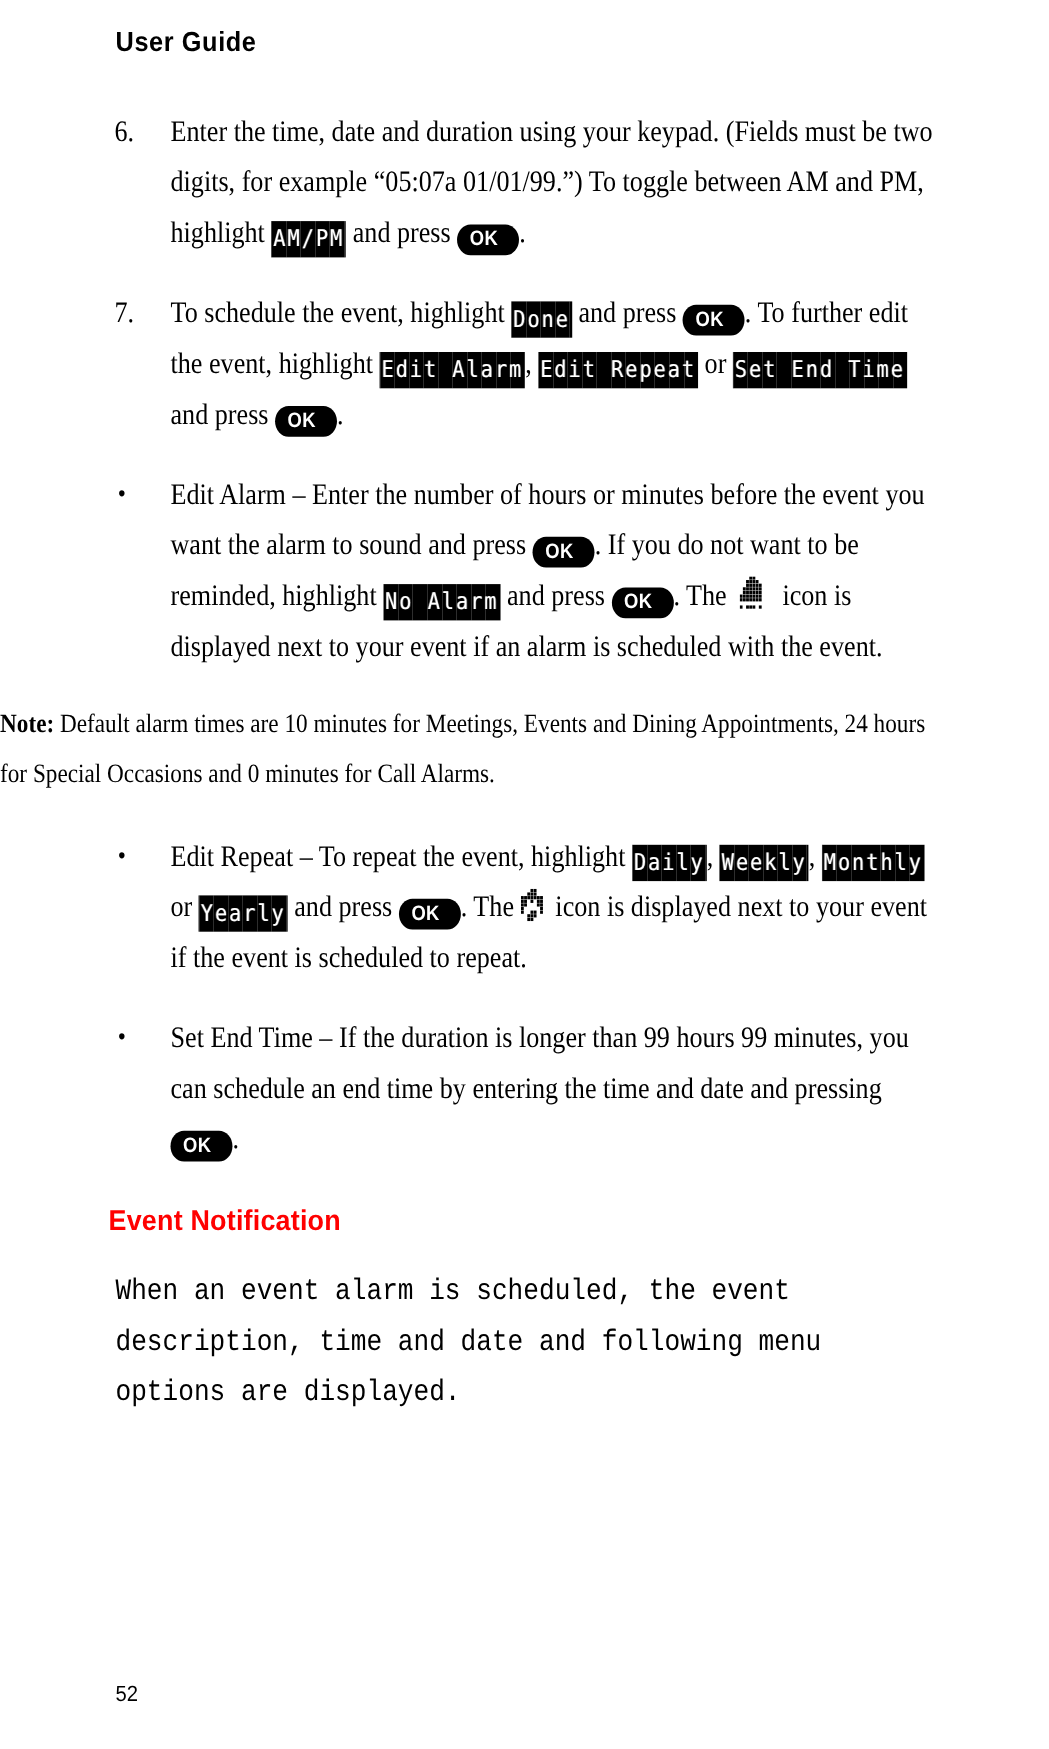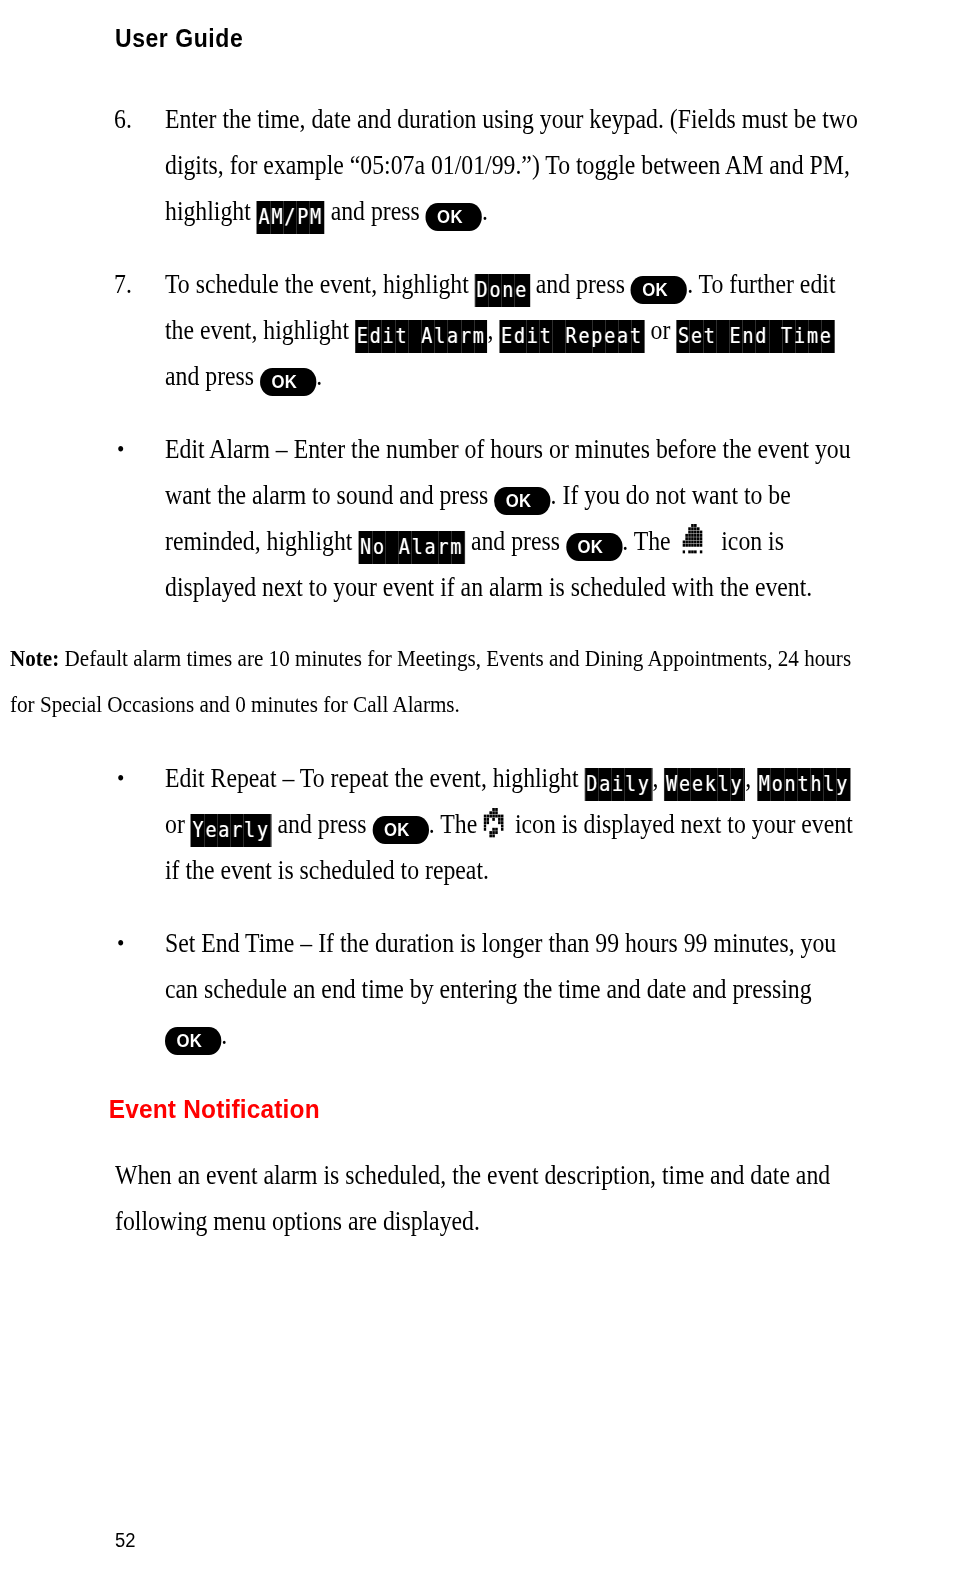--- a/index.html
+++ b/index.html
@@ -15,21 +15,20 @@
     font-family: "Liberation Serif", serif;
     color: #000000;
     overflow: hidden;
   }
 
   .page {
     position: relative;
     width: 904px;
     height: 1590px;
     box-sizing: border-box;
-    margin-left: 10px;
   }
 
   
   .running-head {
     position: absolute;
     left: 105px;
     top: 24px;
     font-family: "Liberation Sans", sans-serif;
     font-weight: 700;
     font-size: 25px;
@@ -94,20 +93,21 @@
     width: 113.6%;
   }
   .note b { font-weight: 700; }
 
   
   .para {
     position: relative;
     padding-left: 105px;
     padding-right: 118px;
     margin-bottom: 10px;
+    font-family: Liberation Mono, monospace;
   }
 
   
   .section-head {
     position: relative;
     padding-left: 105px;
     margin-top: 34px;
     margin-bottom: 26px;
     font-family: "Liberation Sans", sans-serif;
     font-weight: 700;

